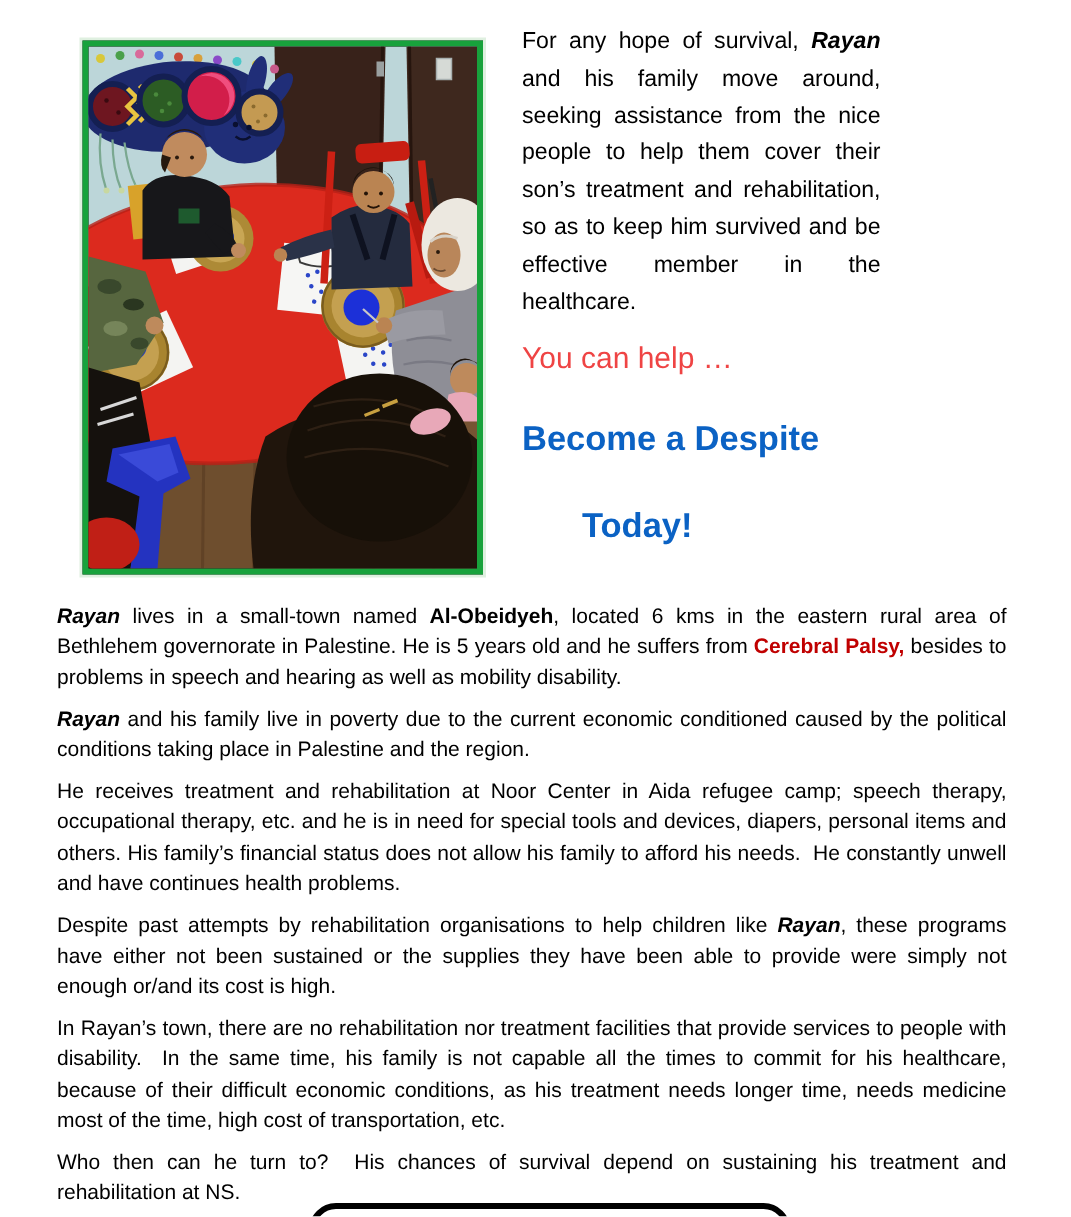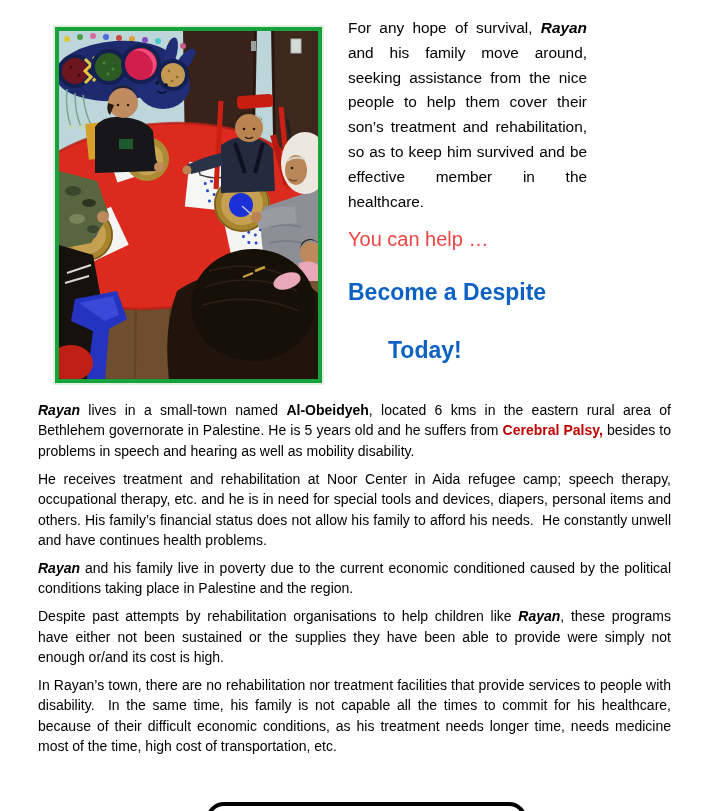--- a/index.html
+++ b/index.html
@@ -311,21 +311,22 @@
 
   <div class="intro"><span>For any hope of survival, </span><span class="b i">Rayan</span><span> and his family move around, seeking assistance from the nice people to help them cover their son’s treatment and rehabilitation, so as to keep him survived and be effective member in the healthcare.</span></div>
 
   <div class="help-line">You can help …</div>
 
   <div class="cta-line1">Become a Despite</div>
   <div class="cta-line2">Today!</div>
 
   <div class="body-text">
       <p><span class="b i">Rayan</span><span> lives in a small-town named </span><span class="b">Al-Obeidyeh</span><span>, located 6 kms in the eastern rural area of Bethlehem governorate in Palestine. He is 5 years old and he suffers from </span><span class="b" style="color: rgb(192, 0, 0);">Cerebral Palsy,</span><span> besides to problems in speech and hearing as well as mobility disability.</span></p>
+      <p><span class="b i">Rayan</span><span> and his family live in poverty due to the current economic conditioned caused by the political conditions taking place in Palestine and the region.</span></p>
       <p><span>He receives treatment and rehabilitation at Noor Center in Aida refugee camp; speech therapy, occupational therapy, etc. and he is in need for special tools and devices, diapers, personal items and others. His family’s financial status does not allow his family to afford his needs.&nbsp; He constantly unwell and have continues health problems.</span></p>
-      <p><span class="b i">Rayan</span><span> and his family live in poverty due to the current economic conditioned caused by the political conditions taking place in Palestine and the region.</span></p>
       <p><span>Despite past attempts by rehabilitation organisations to help children like </span><span class="b i">Rayan</span><span>, these programs have either not been sustained or the supplies they have been able to provide were simply not enough or/and its cost is high.</span></p>
       <p><span>In Rayan’s town, there are no rehabilitation nor treatment facilities that provide services to people with disability.&nbsp; In the same time, his family is not capable all the times to commit for his healthcare, because of their difficult economic conditions, as his treatment needs longer time, needs medicine most of the time, high cost of transportation, etc.</span></p>
+      <p><span>Who then can he turn to?&nbsp; His chances of survival depend on sustaining his treatment and rehabilitation at NS.</span></p>
     </div>
 
   <div class="capsule"></div>
 
 </div>
 
 </body></html>

